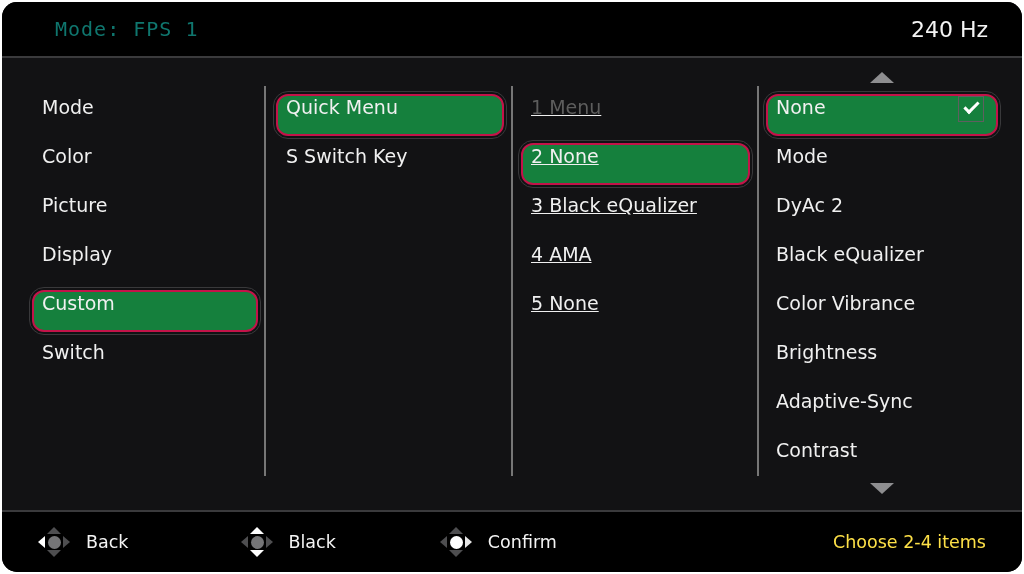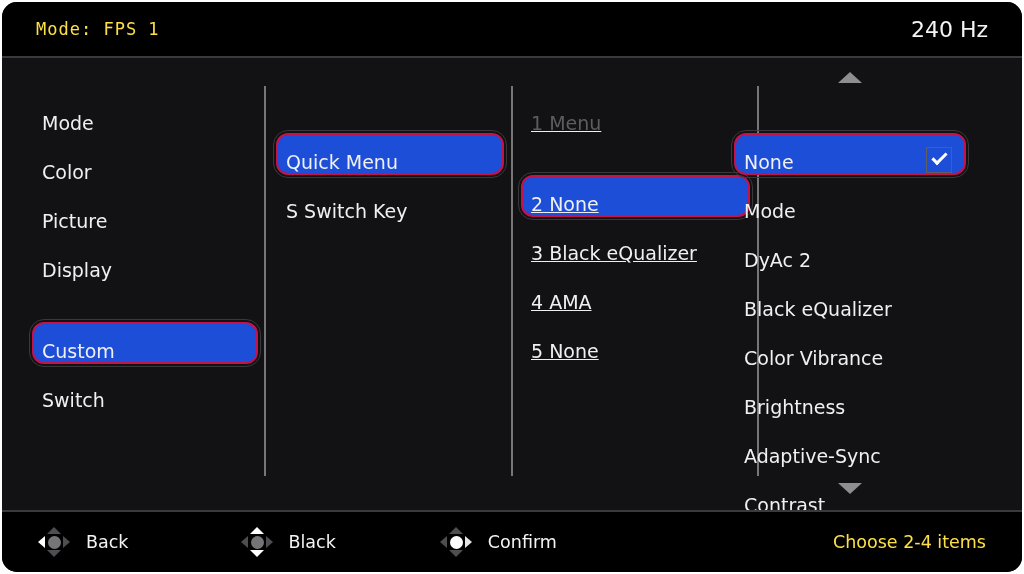--- a/index.html
+++ b/index.html
@@ -13,37 +13,37 @@
     --joy-mid:#757577;
   }
   *{margin:0;padding:0;box-sizing:border-box;}
   html,body{width:1024px;height:574px;background:#ffffff;overflow:hidden;
     font-family:"DejaVu Sans", sans-serif;}
   .panel{position:absolute;inset:2px;border-radius:15px;background:var(--panel-bg);
     overflow:hidden;color:var(--text);}
   
   .osd-header{height:56px;background:var(--bar-bg);border-bottom:2px solid #3a3a3c;
     display:flex;align-items:center;justify-content:space-between;padding:0 34px;}
-  .osd-title{font-family:"DejaVu Sans Mono", monospace;font-size:17px;
-    letter-spacing:1px;color:#fde047;}
+  .osd-title{font-family:"DejaVu Sans Mono", monospace;font-size:20px;
+    letter-spacing:1px;color:#0f766e;margin-left:19px;}
   .refresh{font-size:22px;color:#f4f4f4;}
   
   .content{position:relative;height:450px;}
   .divider{position:absolute;top:28px;width:2px;height:390px;background:var(--divider);}
   .d1{left:262px}.d2{left:509px}.d3{left:755px}
   .col{position:absolute;top:36px;}
   .col1{left:30px;width:226px;}
   .col2{left:274px;width:228px;}
   .col3{left:519px;width:229px;text-decoration:underline;}
-  .col4{left:732px;width:232px;}
-  .item{height:42px;margin-bottom:7px;display:flex;align-items:flex-end;
+  .col4{left:764px;width:232px;}
+  .item{height:42px;margin-bottom:7px;display:flex;align-items:flex-start;
     padding:0 12px 0 8px;font-size:19px;border:2px solid transparent;
     border-radius:12px;cursor:default;white-space:nowrap;}
-  .item.selected{border-color:var(--accent);background:#1d4ed8;
-    outline:1px solid #39393b;outline-offset:2px;margin-top:39px;}
+  .item.selected{border-color:var(--accent);background:#15803d;
+    outline:1px solid #39393b;outline-offset:2px;}
   .item.disabled{color:var(--disabled-text);}
   .item .lbl{flex:1;}
   
   .scroll-arrow{position:absolute;left:50%;transform:translateX(-50%);
     width:0;height:0;border-left:12px solid transparent;border-right:12px solid transparent;}
   .arrow-up{top:-22px;border-bottom:11px solid #8e8e90;}
   .arrow-down{top:389px;border-top:11px solid #8e8e90;}
   
   .checkbox{width:26px;height:26px;border:1px solid #5f5f5f;position:relative;flex:none;}
   .checkbox .tick{position:absolute;left:5px;top:5px;width:15px;height:8px;

